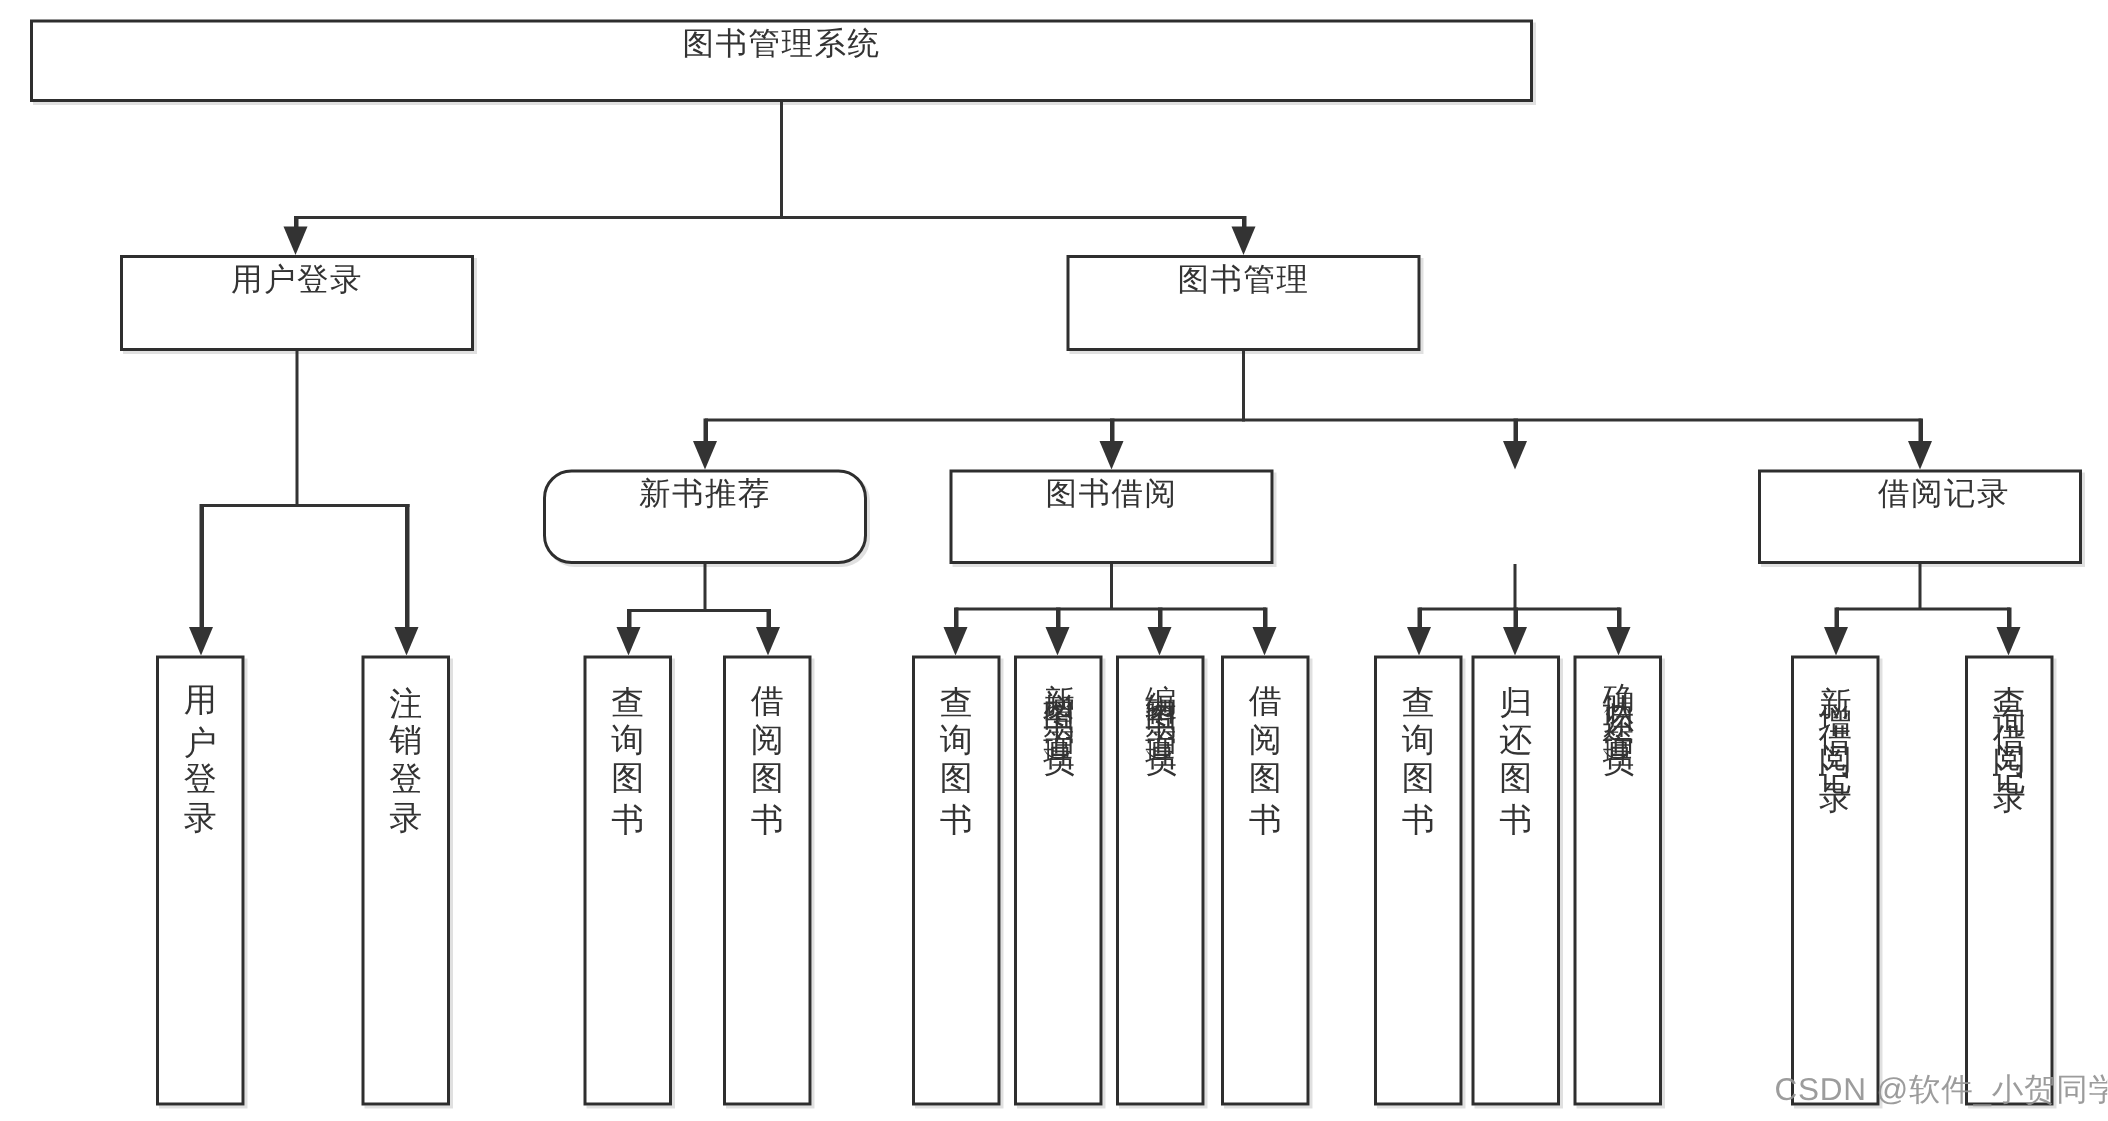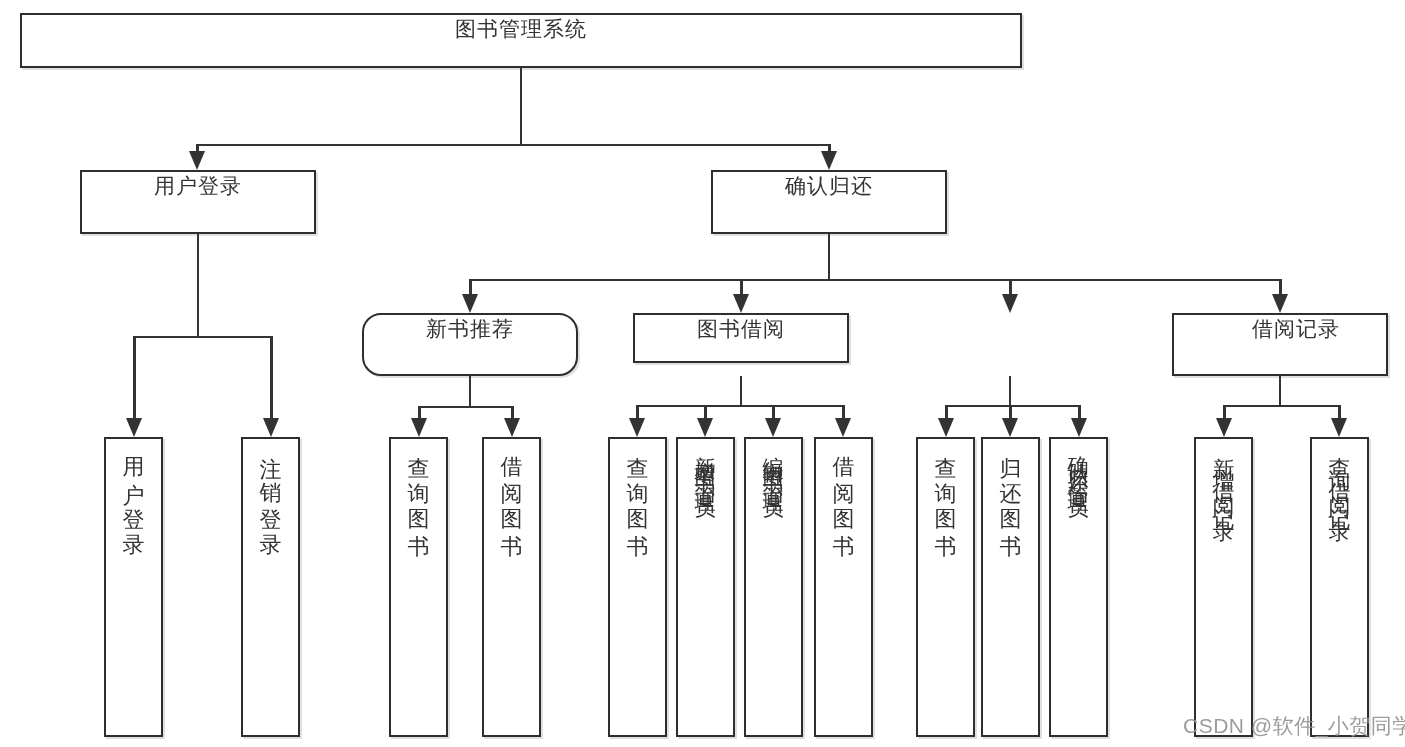--- a/index.html
+++ b/index.html
@@ -71,21 +71,21 @@
   <div class="hline" style="left:197px;top:144px;width:633px;"></div>
   <div class="stub" style="left:196px;top:144px;height:12px;"></div>
   <div class="stub" style="left:828px;top:144px;height:12px;"></div>
   <div class="ah" style="left:189px;top:151px;"></div>
   <div class="ah" style="left:821px;top:151px;"></div>
 
   <div class="box" style="left:80px;top:170px;width:236px;height:64px;">
     <span class="lbl">用户登录</span>
   </div>
   <div class="box" style="left:711px;top:170px;width:236px;height:64px;">
-    <span class="lbl">确认归还</span>
+    <span class="lbl">图书管理</span>
   </div>
 
   <div class="vline" style="left:197px;top:234px;height:104px;"></div>
   <div class="hline" style="left:134px;top:336px;width:139px;"></div>
   <div class="stub" style="left:133px;top:336px;height:88px;"></div>
   <div class="stub" style="left:270px;top:336px;height:88px;"></div>
   <div class="ah" style="left:126px;top:418px;"></div>
   <div class="ah" style="left:263px;top:418px;"></div>
 
   <div class="vline" style="left:828px;top:234px;height:47px;"></div>
@@ -95,21 +95,21 @@
   <div class="stub" style="left:1009px;top:279px;height:19px;"></div>
   <div class="stub" style="left:1279px;top:279px;height:19px;"></div>
   <div class="ah" style="left:462px;top:294px;"></div>
   <div class="ah" style="left:733px;top:294px;"></div>
   <div class="ah" style="left:1002px;top:294px;"></div>
   <div class="ah" style="left:1272px;top:294px;"></div>
 
   <div class="box" style="left:362px;top:313px;width:216px;height:63px;border-radius:19px;">
     <span class="lbl">新书推荐</span>
   </div>
-  <div class="box" style="left:633px;top:313px;width:216px;height:50px;">
+  <div class="box" style="left:633px;top:313px;width:216px;height:63px;">
     <span class="lbl">图书借阅</span>
   </div>
   <div class="box" style="left:1172px;top:313px;width:216px;height:63px;padding-left:32px;">
     <span class="lbl">借阅记录</span>
   </div>
 
   <div class="vline" style="left:469px;top:376px;height:31px;"></div>
   <div class="hline" style="left:419px;top:406px;width:94px;"></div>
   <div class="stub" style="left:418px;top:406px;height:16px;"></div>
   <div class="stub" style="left:511px;top:406px;height:16px;"></div>

